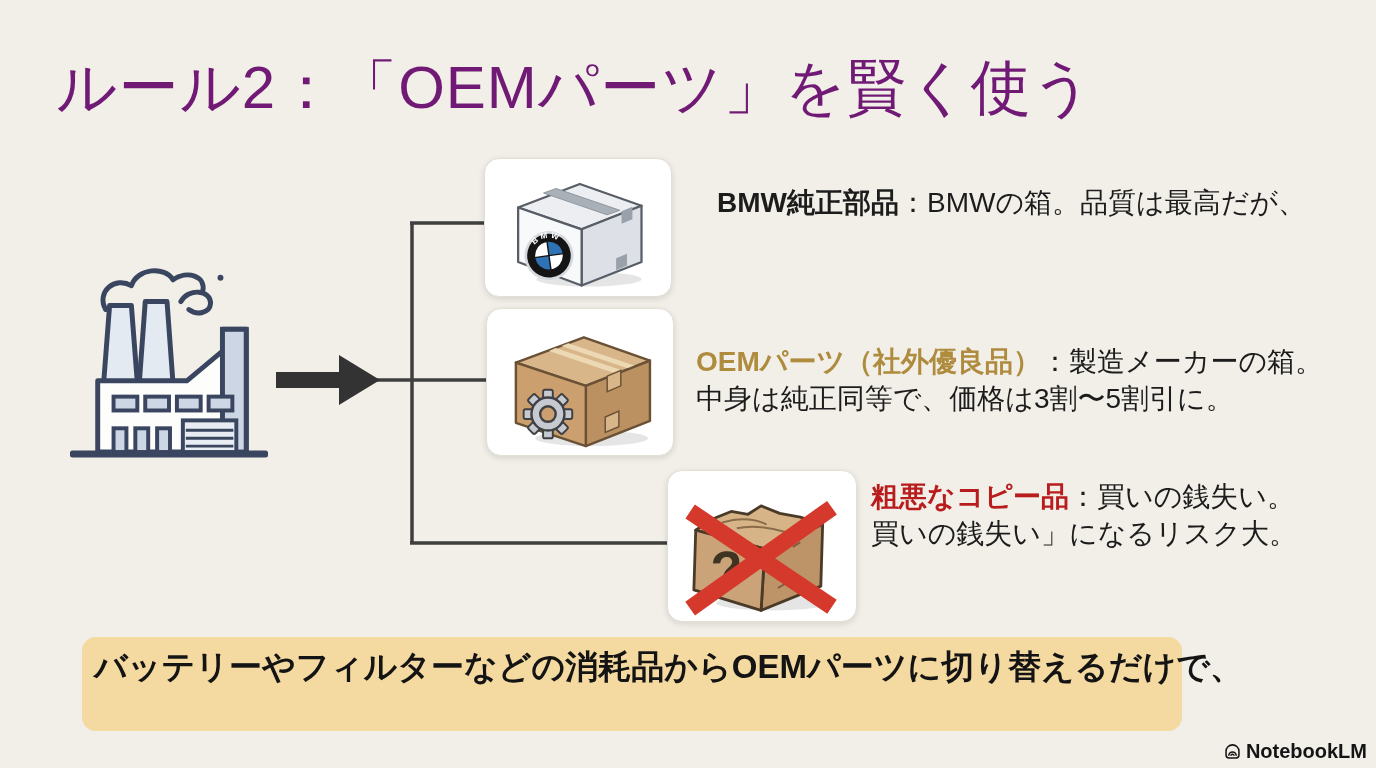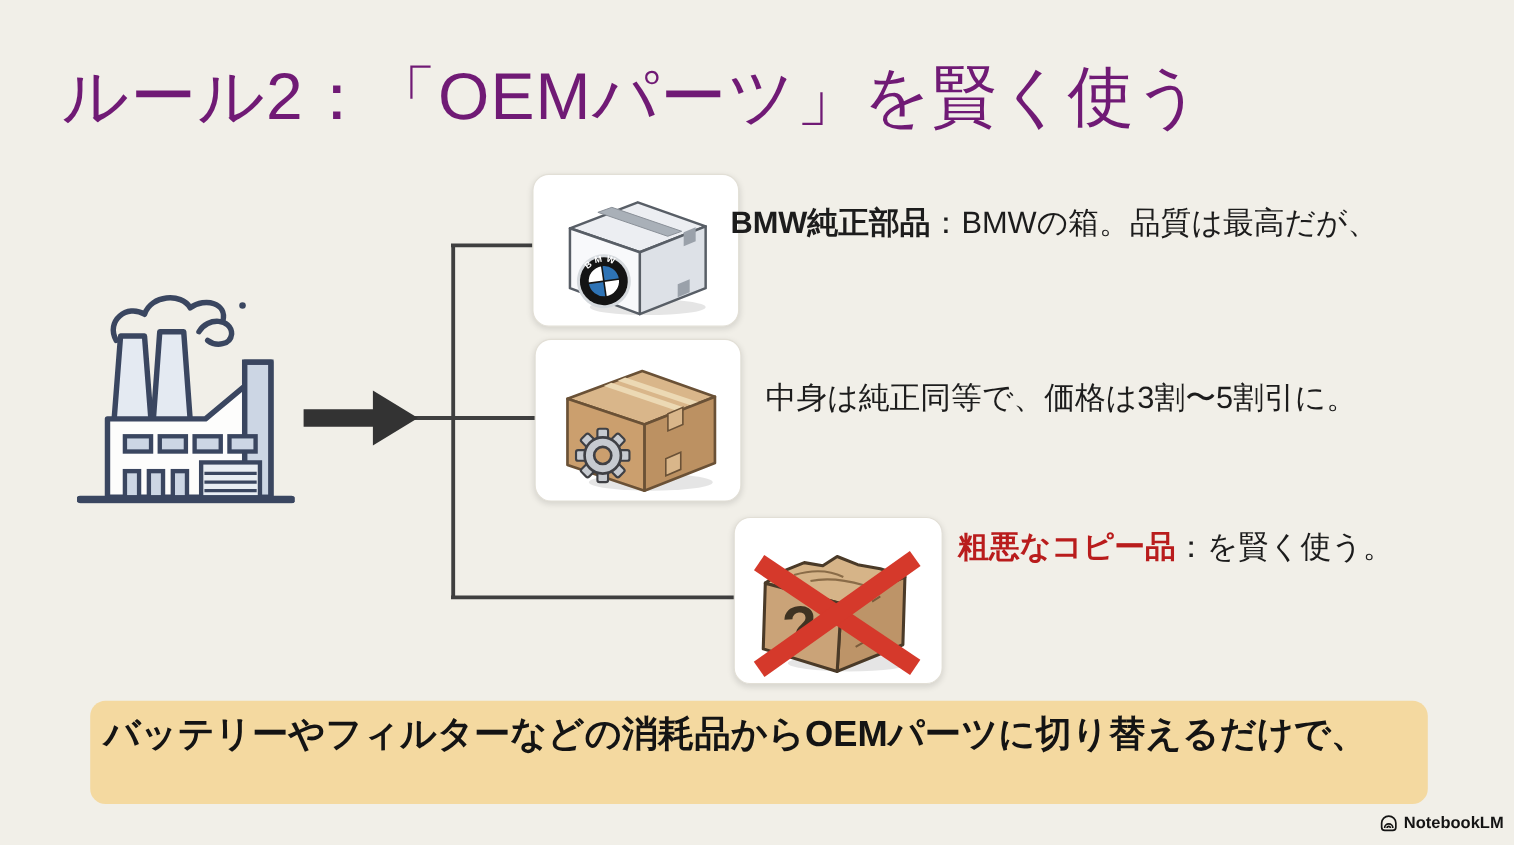--- a/index.html
+++ b/index.html
@@ -28,35 +28,35 @@
   #card-genuine{left:484px;top:158px;width:186px;height:137px;}
   #card-oem{left:486px;top:308px;width:186px;height:146px;}
   #card-counterfeit{left:667px;top:470px;width:188px;height:150px;}
   .card svg{position:absolute;left:5px;top:5px;width:calc(100% - 10px);height:calc(100% - 10px);}
   
   .desc{font-size:28px;line-height:37px;font-weight:500;white-space:nowrap;color:#1c1c1c;}
   .desc .label{font-weight:700;}
   .label-dark{color:#1c1c1c;}
   .label-gold{color:#ae8b3d;}
   .label-red{color:#b91c1c;}
-  #desc-genuine{left:664px;top:184px;}
+  #desc-genuine{left:717px;top:184px;}
   #desc-oem{left:696px;top:343px;}
   #desc-counterfeit{left:871px;top:478px;}
   
   #banner{
-    left:82px;top:637px;width:1216px;height:94px;box-sizing:border-box;
+    left:82px;top:637px;width:1100px;height:94px;box-sizing:border-box;
     background:#f4d9a0;border-radius:14px;
     padding:9px 0 0 12px;
     font-size:33px;line-height:41px;font-weight:700;color:#141414;
     white-space:nowrap;
   }
   
   #footer{
     right:9px;top:740px;display:flex;align-items:center;gap:5px;
-    font-size:15px;font-weight:700;color:#141414;
+    font-size:20px;font-weight:700;color:#141414;
   }
 </style>
 </head>
 <body>
 
 <div id="title" class="abs">ルール2：「OEMパーツ」を賢く使う</div>
 
 <svg id="connectors" class="abs" viewBox="0 0 1376 768">
   <g fill="none" stroke="#3f3f3f" stroke-width="3.5">
     <path d="M412,223 V543"></path>
@@ -168,25 +168,27 @@
       <line x1="168" y1="34" x2="16" y2="142"></line>
     </g>
   </svg>
 </div>
 
 <div id="desc-genuine" class="abs desc">
   <div><span class="label label-dark">BMW純正部品</span><span>：</span><span>BMWの箱。品質は最高だが、</span></div>
 </div>
 
 <div id="desc-oem" class="abs desc">
+  <div><span class="label label-gold">OEMパーツ（社外優良品）</span><span>：</span><span>製造メーカーの箱。</span></div>
   <div>中身は純正同等で、価格は3割〜5割引に。</div>
 </div>
 
 <div id="desc-counterfeit" class="abs desc">
-  <div><span class="label label-red">粗悪なコピー品</span><span>：</span><span>を賢く使う。</span></div>
+  <div><span class="label label-red">粗悪なコピー品</span><span>：</span><span>買いの銭失い。</span></div>
+  <div>買いの銭失い」になるリスク大。</div>
 </div>
 
 <div id="banner" class="abs">
   <div>バッテリーやフィルターなどの消耗品からOEMパーツに切り替えるだけで、</div>
 </div>
 
 <div id="footer" class="abs">
   <svg width="17" height="17" viewBox="0 0 20 20">
     <path d="M10,2.2 C5.8,2.2 2.4,5.5 2.4,9.6 L2.4,14.2 C2.4,16.1 3.9,17.6 5.8,17.6 L14.2,17.6 C16.1,17.6 17.6,16.1 17.6,14.2 L17.6,9.6 C17.6,5.5 14.2,2.2 10,2.2 Z" fill="none" stroke="#141414" stroke-width="1.8"></path>
     <path d="M5.6,15 A4.4,4.4 0 0 1 14.4,15" fill="none" stroke="#141414" stroke-width="1.8"></path>

